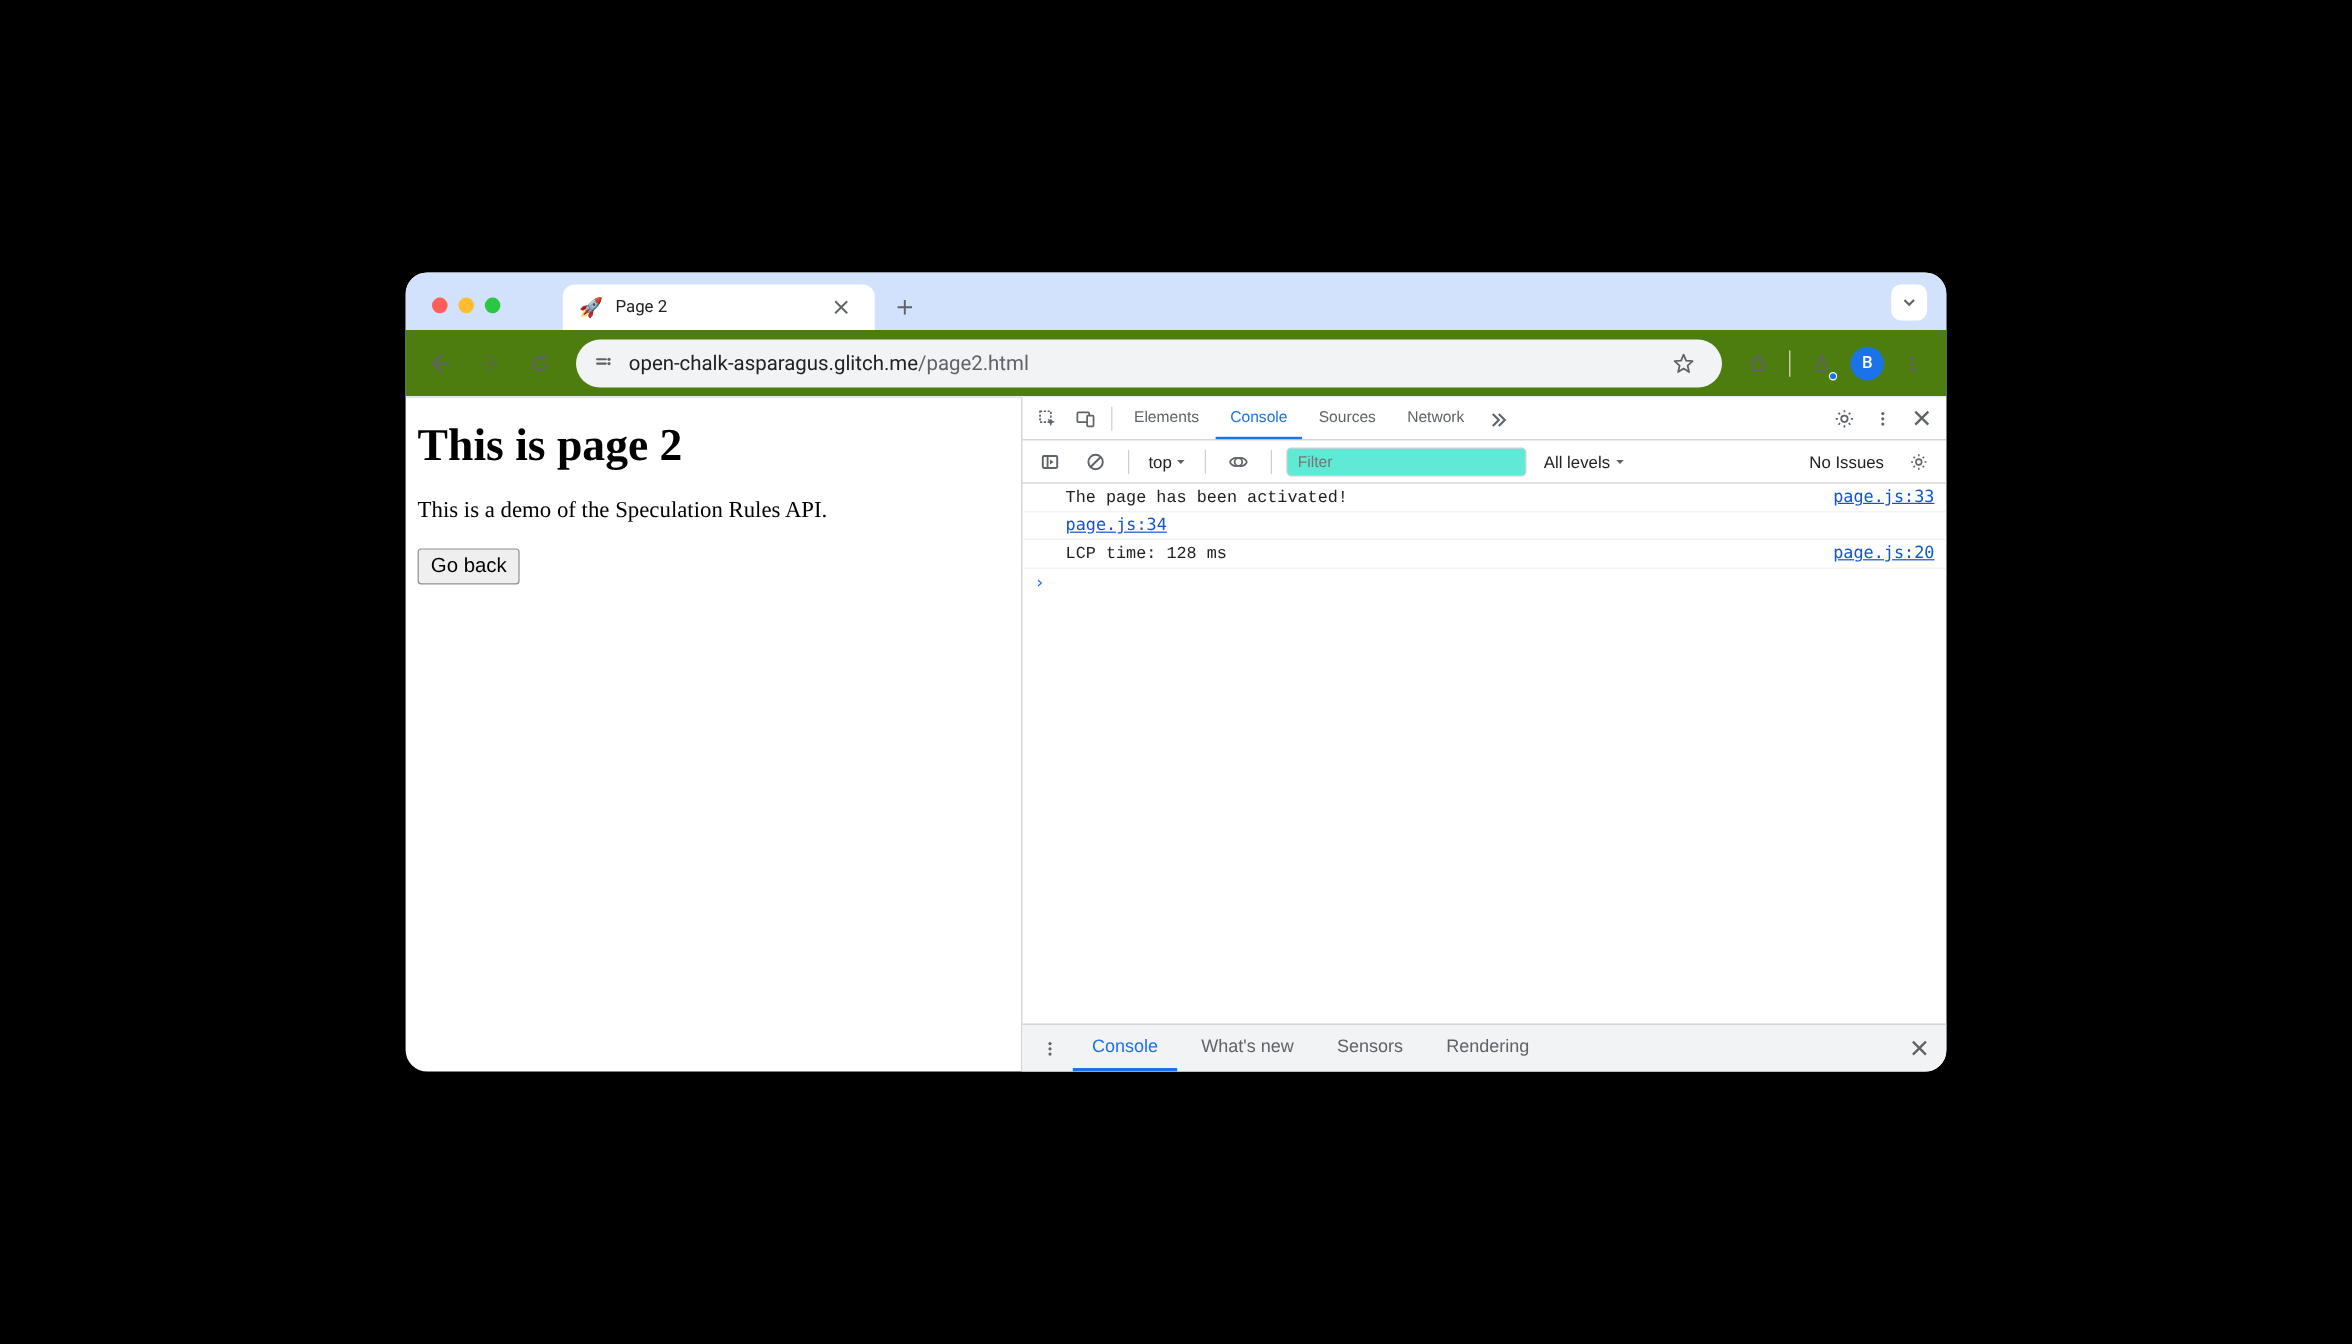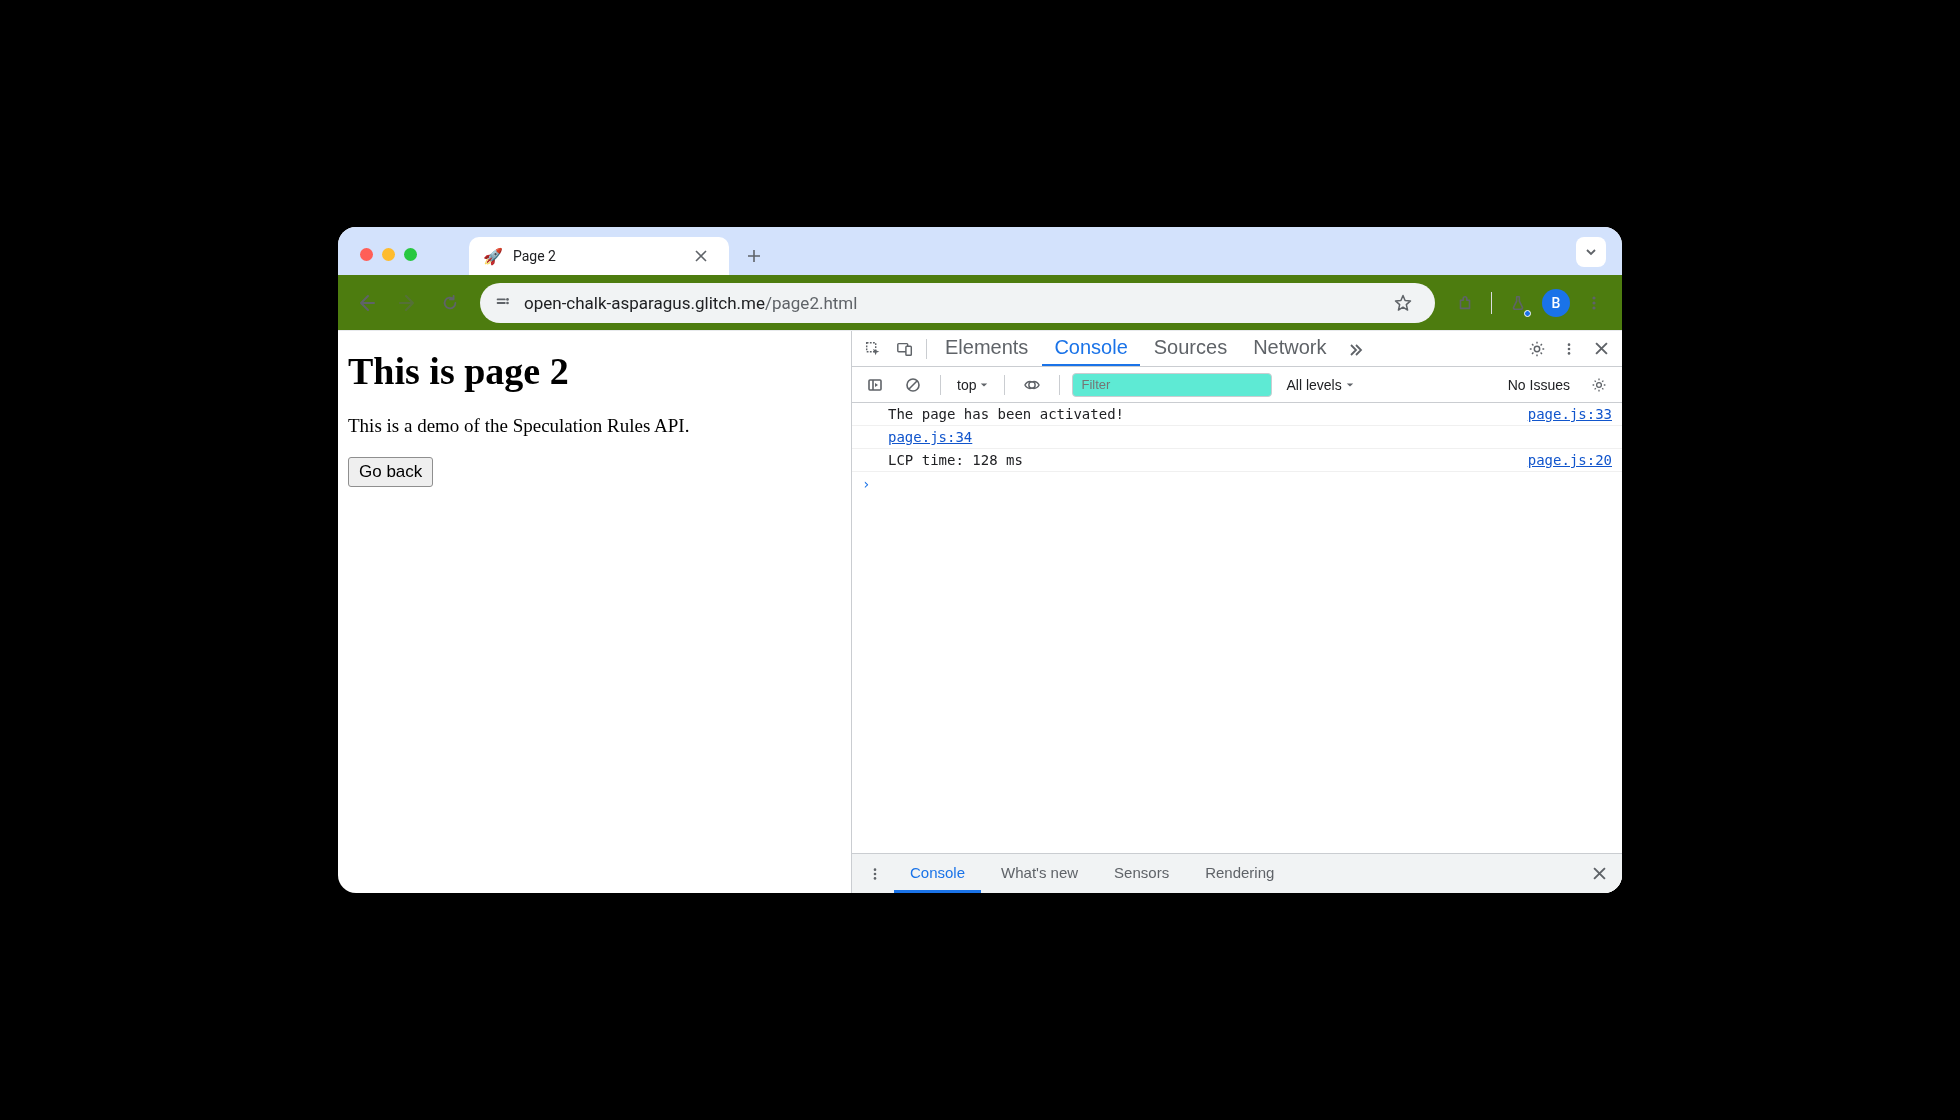--- a/index.html
+++ b/index.html
@@ -161,21 +161,21 @@
   .dt-icon-btn {
     width:30px; height:30px;
     display:flex; align-items:center; justify-content:center;
     color:#5f6368; cursor:pointer;
   }
   .dt-sep { width:1px; height:20px; background:#cacdd1; margin: 0 4px; }
   .dt-tab {
     padding: 0 12px;
     height:100%;
     display:flex; align-items:center;
-    font-size: 20px;
+    font-size: 13px;
     color:#5f6368;
     cursor:pointer;
     border-bottom: 2px solid transparent;
   }
   .dt-tab.active { color:#1a73e8; border-bottom-color:#1a73e8; }
   .dt-tabs-right { margin-left:auto; display:flex; align-items:center; gap:2px; }
   .dt-console-toolbar {
     height: 36px;
     display:flex;
     align-items:center;
@@ -206,21 +206,21 @@
     font-family: Menlo, Consolas, monospace;
     font-size: 14px;
     overflow:auto;
   }
   .log-row {
     display:flex;
     padding: 3px 10px 3px 36px;
     border-bottom: 1px solid #f0f0f0;
     align-items:baseline;
   }
-  .log-msg { flex:1; color:#202124; white-space:pre; }
+  .log-msg { flex:1; color:#202124; white-space:pre;font-family:Liberation Mono, monospace; }
   .log-msg .num { color:#1a1aa6; }
   .log-src { color:#1155cc; text-decoration: underline; cursor:pointer; white-space:nowrap; }
   .prompt-row { padding: 4px 10px; color:#1a73e8; font-family: Menlo, monospace; }
   .dt-drawer {
     height: 40px;
     background:#f1f3f4;
     border-top: 1px solid #cacdd1;
     display:flex;
     align-items:center;
     padding: 0 8px;

